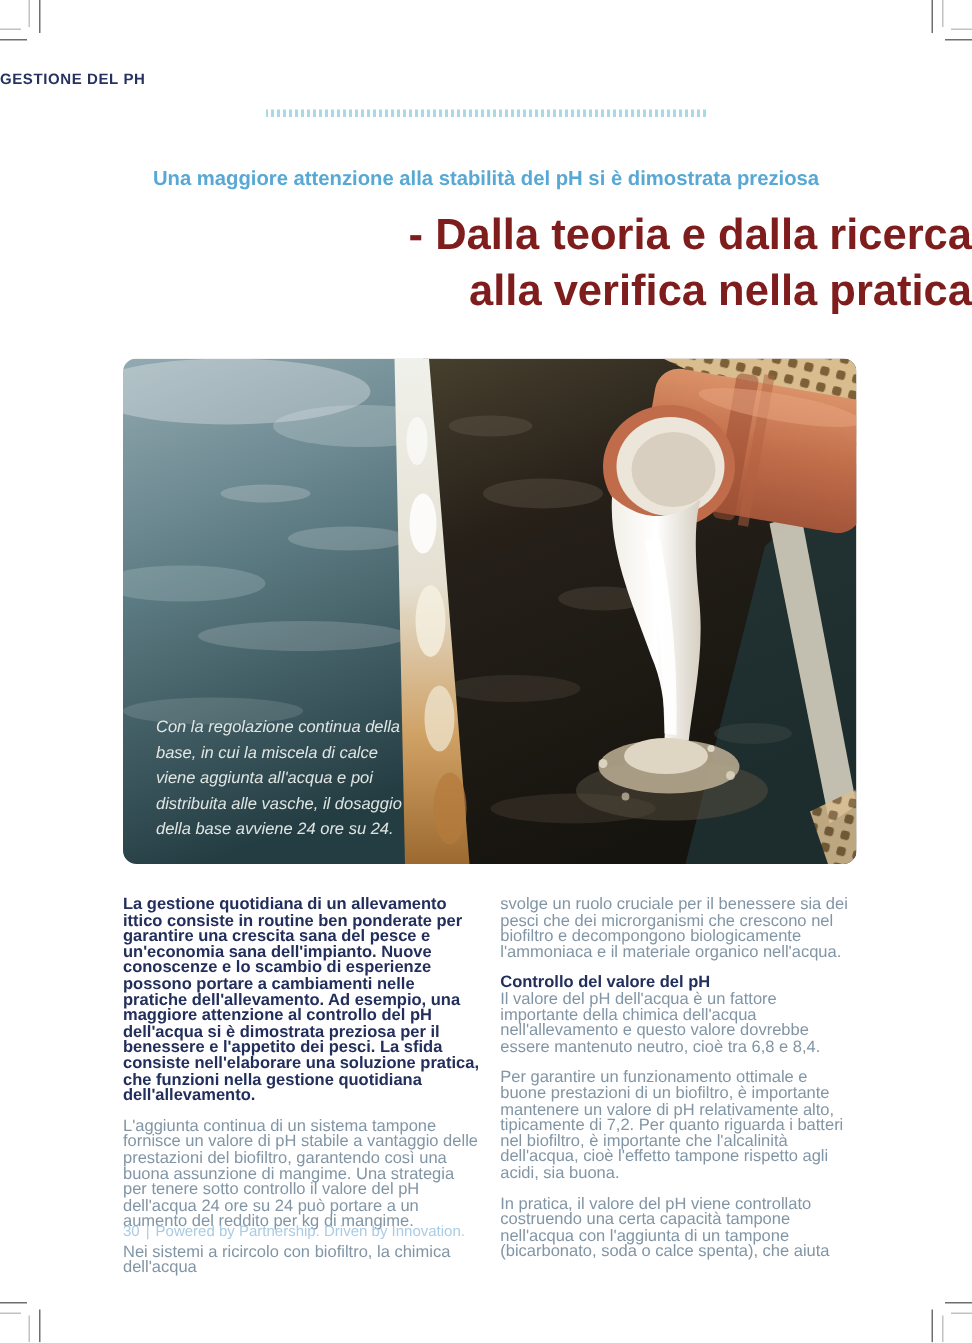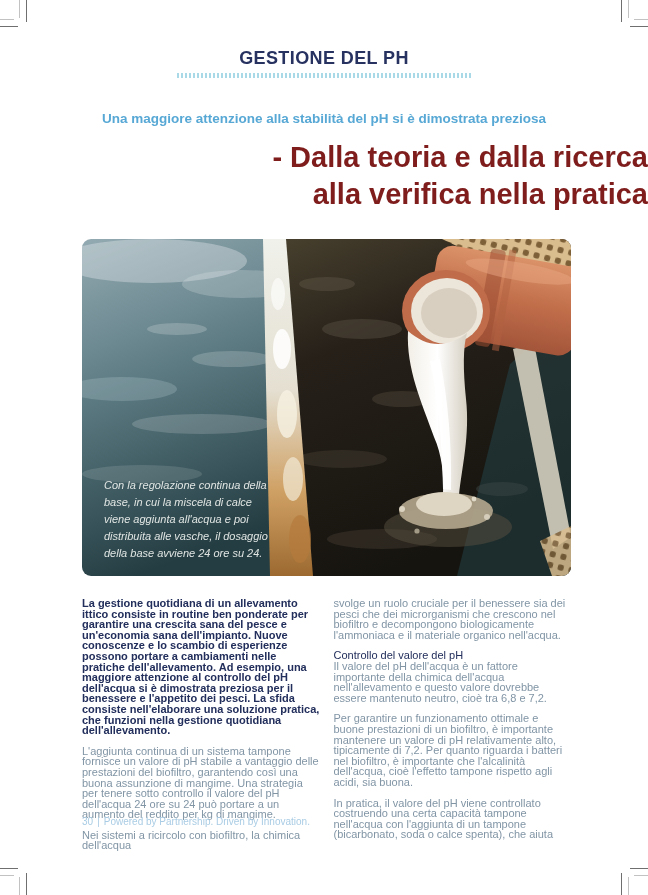--- a/index.html
+++ b/index.html
@@ -5,22 +5,22 @@
   html,body{margin:0;padding:0;background:#ffffff;}
   .page{
     position:relative;width:648px;height:895px;background:#ffffff;overflow:hidden;
     font-family:"Liberation Sans",sans-serif;
   }
   
   .crop{position:absolute;background:#6f6f6f;}
   .crop.light{background:#c2c2c2;}
   
   .kicker{
-    position:absolute;top:48px;left:0;width:100%;text-align:center;
-    font-size:18px;font-weight:bold;letter-spacing:.4px;color:#273261;
+    position:absolute;top:48px;left:0;width:100%;text-align:left;
+    font-size:10px;font-weight:bold;letter-spacing:.4px;color:#273261;
   }
   .tickline{
     position:absolute;top:73px;left:177px;width:294px;height:5px;
     background:repeating-linear-gradient(90deg,#a9d8e7 0 2px,rgba(255,255,255,0) 2px 4px);
   }
   
   .subtitle{
     position:absolute;top:111px;left:0;width:100%;text-align:center;
     font-size:13.5px;font-weight:bold;color:#57a8d5;
   }
@@ -40,21 +40,21 @@
   }
   
   .columns{
     position:absolute;top:598px;left:82px;width:489px;
     display:flex;gap:14px;
   }
   .col{flex:1;min-width:0;}
   .para{margin:0 0 10px 0;font-size:11px;line-height:10.6px;}
   .para.lead{color:#222e5b;font-weight:bold;}
   .para.body{color:#8195a5;}
-  .para.heading{color:#222e5b;font-weight:normal;margin-bottom:0;}
+  .para.heading{color:#222e5b;font-weight:bold;margin-bottom:0;}
   
   .footer{
     position:absolute;top:816px;left:82px;
     font-size:10px;color:#a9cce4;text-align:right;
   }
   .footer .sep{margin:0 4px;}
 </style>
 </head>
 <body>
 
@@ -179,21 +179,21 @@
 
   <main class="columns">
     <div class="col" id="col-left">
         <p class="para lead">La gestione quotidiana di un allevamento ittico consiste in routine ben ponderate per garantire una crescita sana del pesce e un'economia sana dell'impianto. Nuove conoscenze e lo scambio di esperienze possono portare a cambiamenti nelle pratiche dell'allevamento. Ad esempio, una maggiore attenzione al controllo del pH dell'acqua si è dimostrata preziosa per il benessere e l'appetito dei pesci. La sfida consiste nell'elaborare una soluzione pratica, che funzioni nella gestione quotidiana dell'allevamento.</p>
         <p class="para body">L'aggiunta continua di un sistema tampone fornisce un valore di pH stabile a vantaggio delle prestazioni del biofiltro, garantendo così una buona assunzione di mangime. Una strategia per tenere sotto controllo il valore del pH dell'acqua 24 ore su 24 può portare a un aumento del reddito per kg di mangime.</p>
         <p class="para body">Nei sistemi a ricircolo con biofiltro, la chimica dell'acqua</p>
       </div>
     <div class="col" id="col-right">
         <p class="para body">svolge un ruolo cruciale per il benessere sia dei pesci che dei microrganismi che crescono nel biofiltro e decompongono biologicamente l'ammoniaca e il materiale organico nell'acqua.</p>
         <p class="para heading">Controllo del valore del pH</p>
-        <p class="para body">Il valore del pH dell'acqua è un fattore importante della chimica dell'acqua nell'allevamento e questo valore dovrebbe essere mantenuto neutro, cioè tra 6,8 e 7,2.</p>
+        <p class="para body">Il valore del pH dell'acqua è un fattore importante della chimica dell'acqua nell'allevamento e questo valore dovrebbe essere mantenuto neutro, cioè tra 6,8 e 8,4.</p>
         <p class="para body">Per garantire un funzionamento ottimale e buone prestazioni di un biofiltro, è importante mantenere un valore di pH relativamente alto, tipicamente di 7,2. Per quanto riguarda i batteri nel biofiltro, è importante che l'alcalinità dell'acqua, cioè l'effetto tampone rispetto agli acidi, sia buona.</p>
         <p class="para body">In pratica, il valore del pH viene controllato costruendo una certa capacità tampone nell'acqua con l'aggiunta di un tampone (bicarbonato, soda o calce spenta), che aiuta</p>
       </div>
   </main>
 
   <div class="footer">
     <span>30</span><span class="sep">|</span><span>Powered by Partnership. Driven by Innovation.</span>
   </div>
 
 </div>

